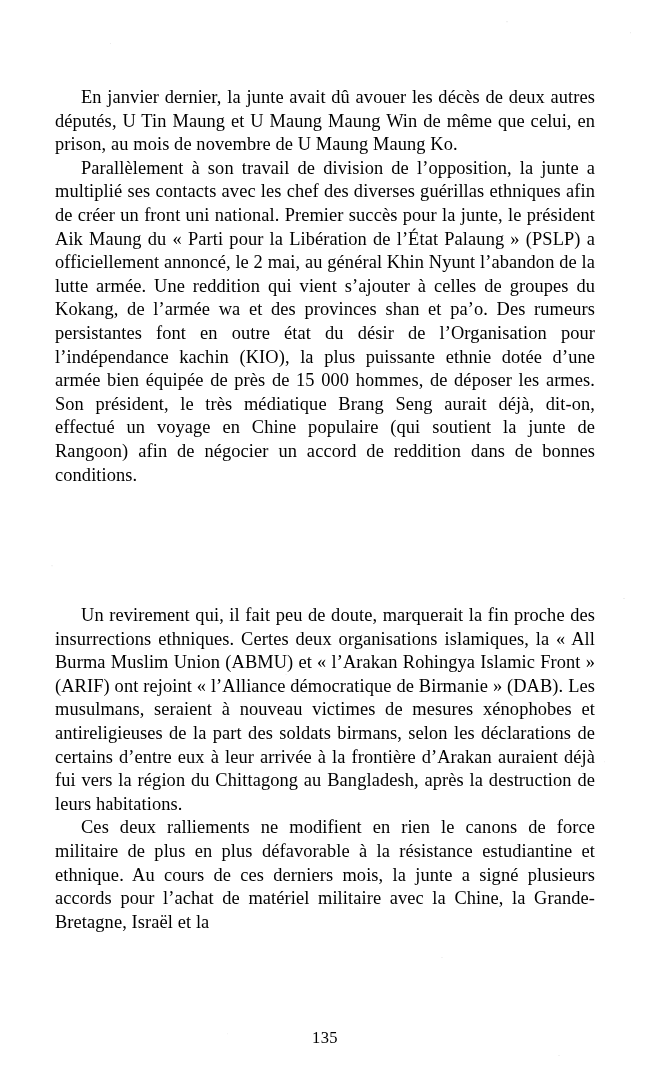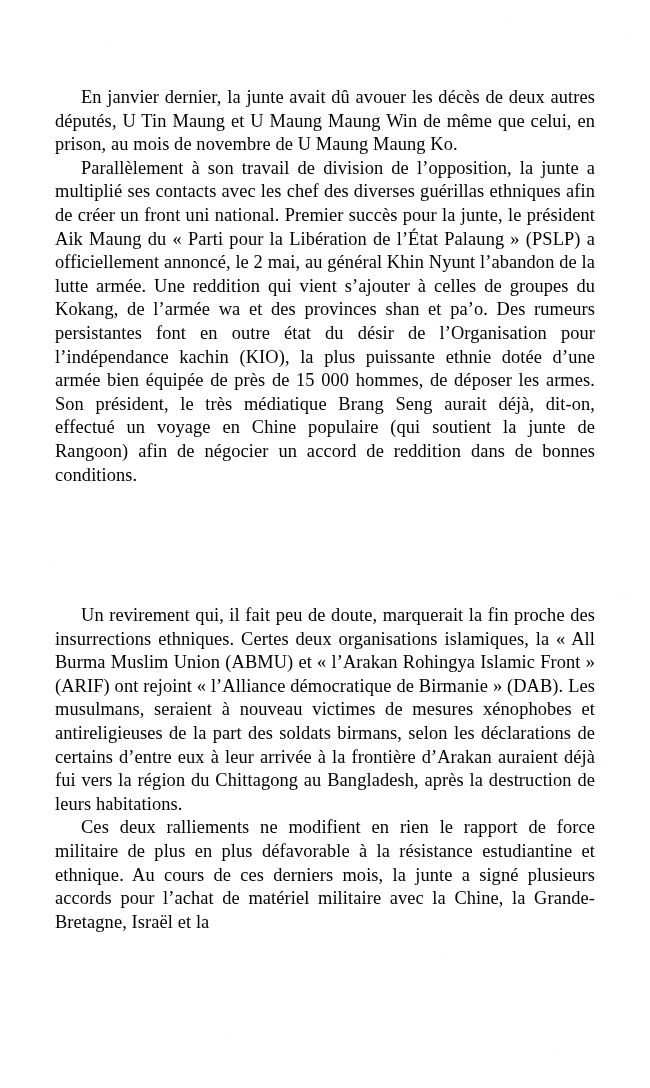--- a/index.html
+++ b/index.html
@@ -100,18 +100,19 @@
 
     <p class="body-par">Parallèlement à son travail de division de l’opposition, la junte a multiplié ses contacts avec les chef des diverses guérillas ethniques afin de créer un front uni national. Premier succès pour la junte, le président Aik Maung du « Parti pour la Libération de l’État Palaung » (PSLP) a officiellement annoncé, le 2 mai, au général Khin Nyunt l’abandon de la lutte armée. Une reddition qui vient s’ajouter à celles de groupes du Kokang, de l’armée wa et des provinces shan et pa’o. Des rumeurs persistantes font en outre état du désir de l’Organisation pour l’indépendance kachin (KIO), la plus puissante ethnie dotée d’une armée bien équipée de près de 15 000 hommes, de déposer les armes. Son président, le très médiatique Brang Seng aurait déjà, dit-on, effectué un voyage en Chine populaire (qui soutient la junte de Rangoon) afin de négocier un accord de reddition dans de bonnes conditions.</p>
 
     <div class="gap-before-heading"></div>
 
 
     <div class="gap-after-heading"></div>
 
     <p class="body-par">Un revirement qui, il fait peu de doute, marquerait la fin proche des insurrections ethniques. Certes deux organisations islamiques, la « All Burma Muslim Union (ABMU) et « l’Arakan Rohingya Islamic Front » (ARIF) ont rejoint « l’Alliance démocratique de Birmanie » (DAB). Les musulmans, seraient à nouveau victimes de mesures xénophobes et antireligieuses de la part des soldats birmans, selon les déclarations de certains d’entre eux à leur arrivée à la frontière d’Arakan auraient déjà fui vers la région du Chittagong au Bangladesh, après la destruction de leurs habitations.</p>
 
-    <p class="body-par">Ces deux ralliements ne modifient en rien le rapport de force militaire de plus en plus défavorable à la résistance estudiantine et ethnique. Au cours de ces derniers mois, la junte a signé plusieurs accords pour l’achat de matériel militaire avec la Chine, la Grande-Bretagne, Israël et la</p>
+    <p class="body-par">Ces deux ralliements ne modifient en rien le canons de force militaire de plus en plus défavorable à la résistance estudiantine et ethnique. Au cours de ces derniers mois, la junte a signé plusieurs accords pour l’achat de matériel militaire avec la Chine, la Grande-Bretagne, Israël et la</p>
 
   </div>
 
+  <div class="page-number">135</div>
 
 </div>
 
 </body></html>

